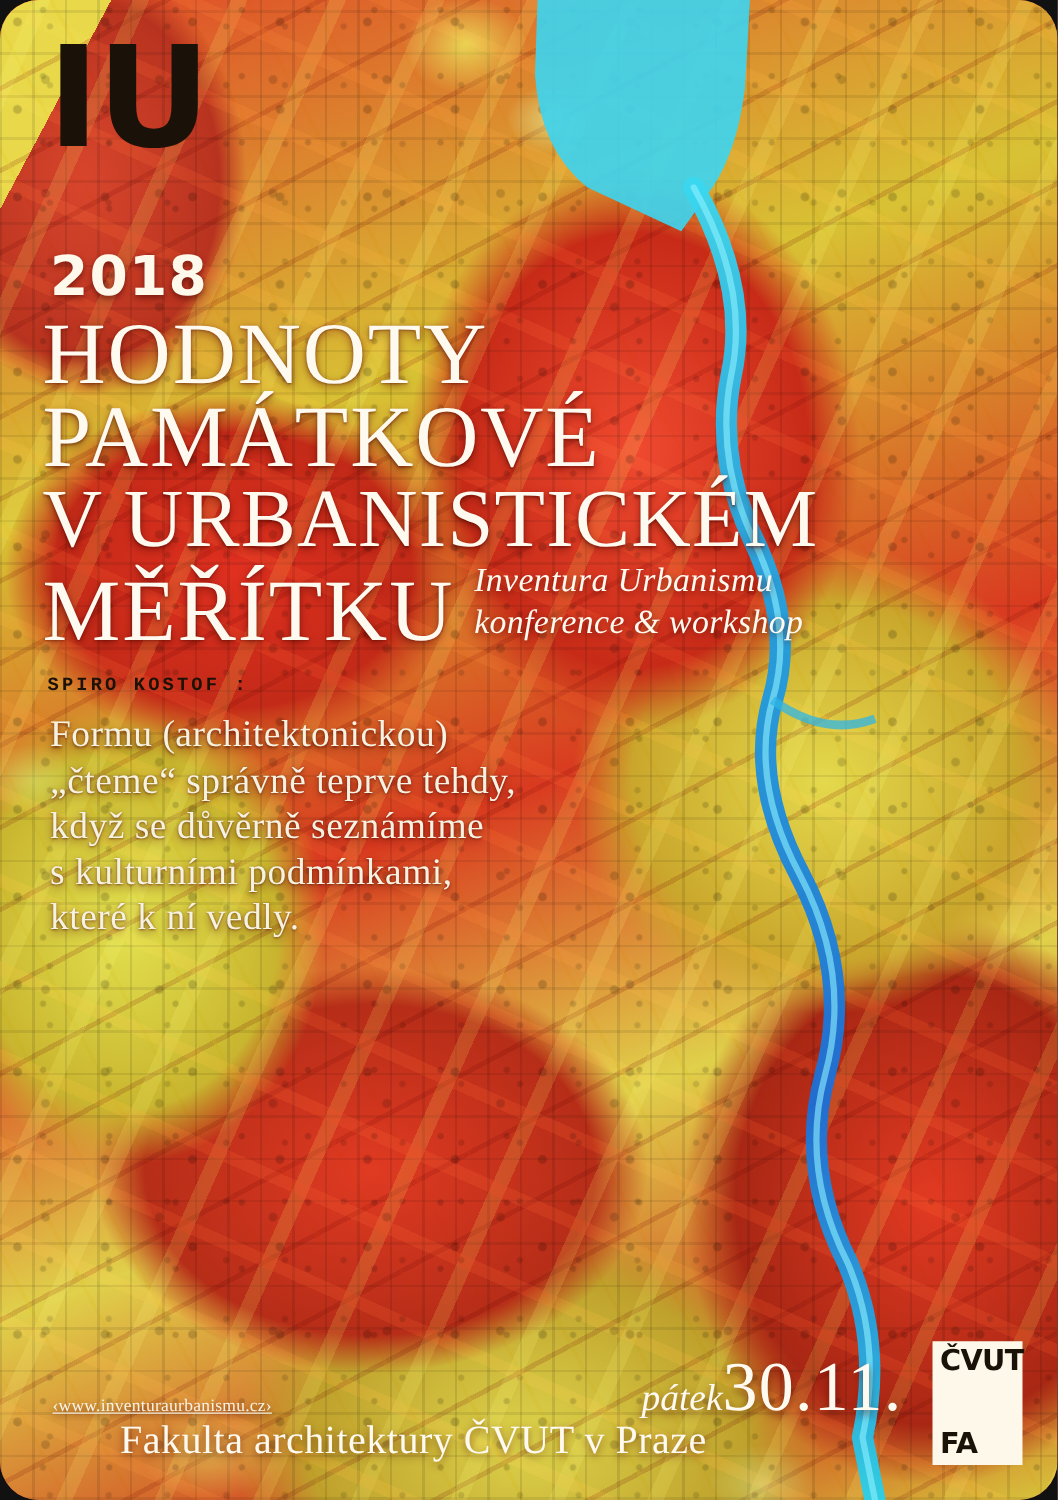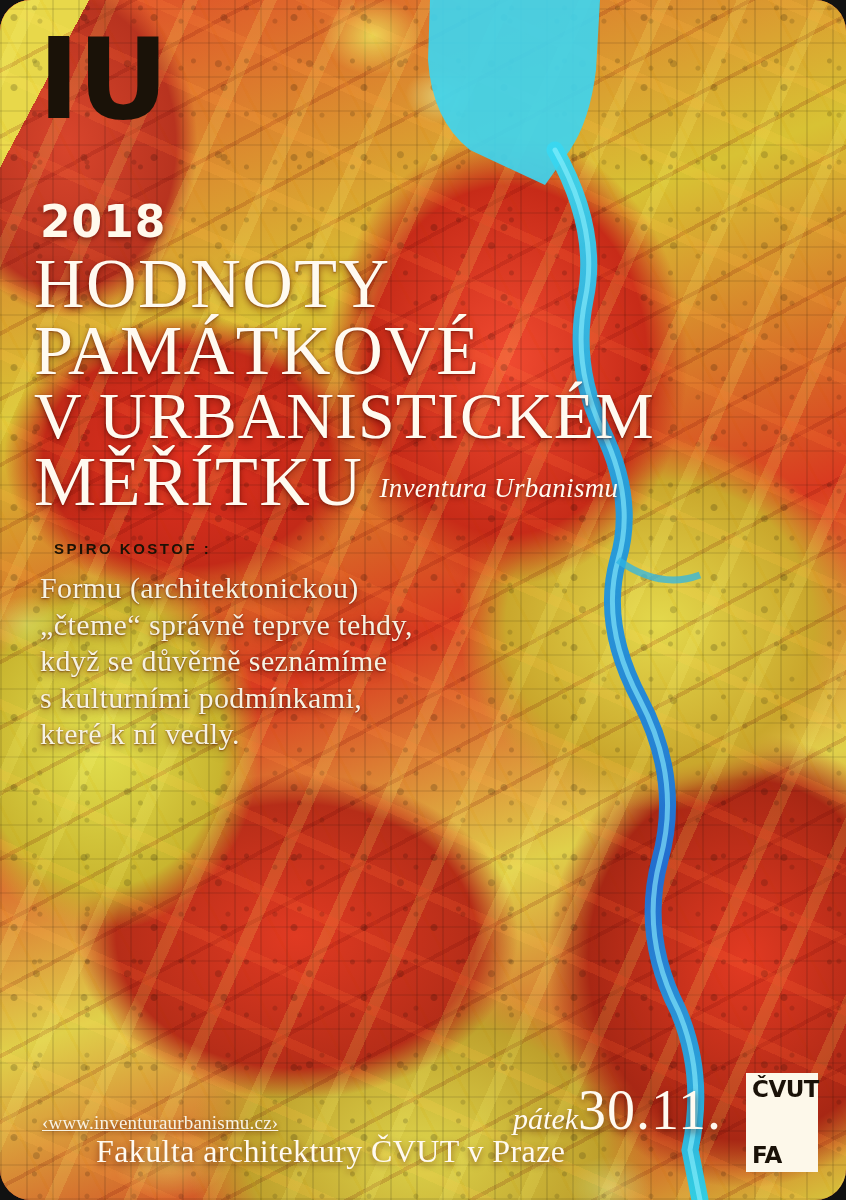--- a/index.html
+++ b/index.html
@@ -125,26 +125,25 @@
     font-style:italic;
     font-size:27px;
     line-height:1.22;
     padding-bottom:10px;
     text-shadow:0 2px 5px rgba(90,10,0,.6);
     letter-spacing:.3px;
   }
 
   #kostof-label {
     left:38px; top:540px;
-    font-family:Liberation Sans, sans-serif;
+    font-family:Liberation Mono, monospace;
     font-weight:700;
     font-size:15px;
     letter-spacing:2.5px;
     color:#1b1205;
-    margin-left:16px;
   }
 
   #quote {
     left:40px; top:570px;
     width:770px;
     color:#f6f2e2;
     font-family:"Liberation Serif", serif;
     font-size:30px;
     line-height:1.22;
     letter-spacing:.4px;
@@ -155,21 +154,21 @@
   
   #footer { left:0; right:0; bottom:28px; }
   #footer-inner {
     position:relative;
     height:90px;
     padding:0 28px 0 42px;
   }
   #site-url {
     position:absolute; left:42px; bottom:38px;
     font-family:"Liberation Serif", serif;
-    font-size:19px;
+    font-size:14px;
     color:#f8f3e4;
     letter-spacing:.2px;
     text-shadow:0 2px 5px rgba(80,10,0,.6);
   }
   #date-line {
     position:absolute; right:124px; bottom:30px;
     display:flex; align-items:baseline; 
     color:#fffaf0;
     text-shadow:0 3px 7px rgba(80,10,0,.6);
   }
@@ -241,20 +240,21 @@
   <div class="fg" id="logo-year">2018</div>
 
   <div class="fg" id="title-block">
     <div class="title-line">HODNOTY</div>
     <div class="title-line">PAMÁTKOVÉ</div>
     <div class="title-line" id="title-line3">V URBANISTICKÉM</div>
     <div id="title-line4-row">
       <div class="title-line">MĚŘÍTKU</div>
       <div id="subtitle">
         <div>Inventura Urbanismu</div>
+        <div>konference &amp; workshop</div>
       </div>
     </div>
   </div>
 
   <div class="fg" id="kostof-label">SPIRO KOSTOF :</div>
   <div class="fg" id="quote">
     <div>Formu (architektonickou)</div>
     <div>„čteme“ správně teprve tehdy,</div>
     <div>když se důvěrně seznámíme</div>
     <div>s kulturními podmínkami,</div>

